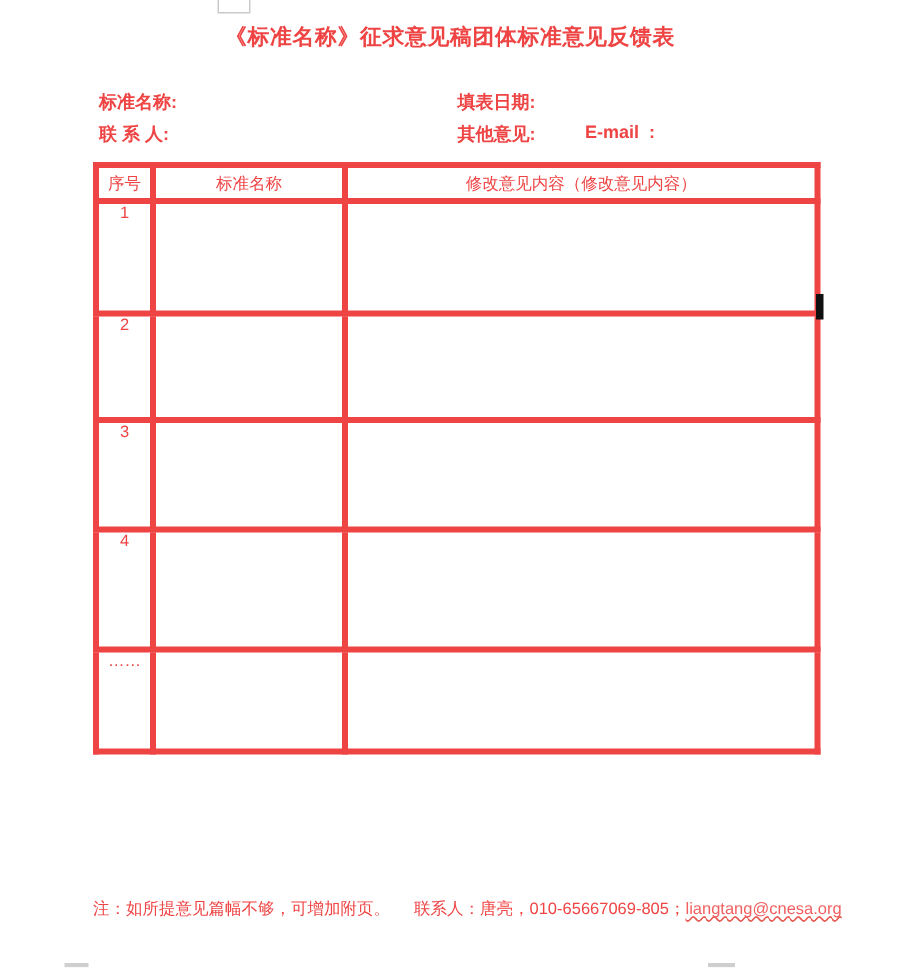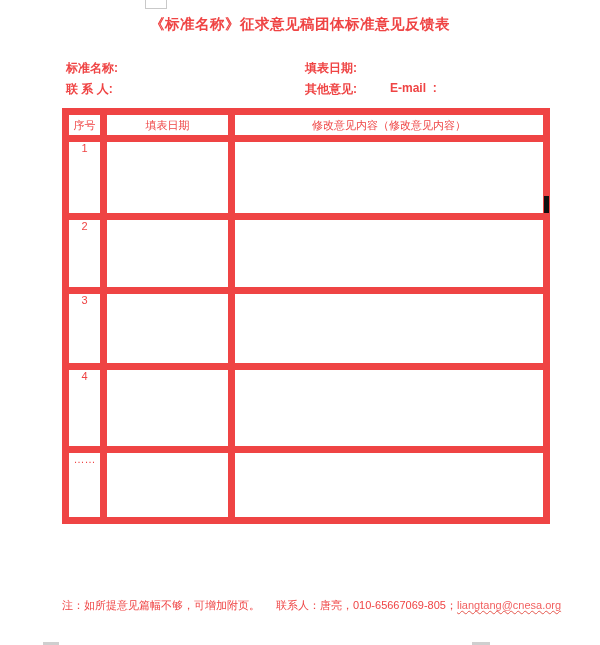--- a/index.html
+++ b/index.html
@@ -15,21 +15,21 @@
   .l1{top:60px;}
   .l2{top:81px;}
   .pos-a{left:66px;}
   .pos-b{left:261px;margin-left:44px;}
   .pos-c{left:390px;}
   table.feedback{
     position:absolute;left:62px;top:108px;width:481px;
     border-collapse:collapse;table-layout:fixed;
   }
   table.feedback td,table.feedback th{
-    border:7px solid #ef4444;padding:0;font-size:11px;font-weight:normal;
+    border:4px solid #ef4444;padding:0;font-size:11px;font-weight:normal;
     overflow:hidden;
   }
   table.feedback{border:1.5px solid #000;}
   col.c-no{width:38px;}
   col.c-clause{width:128px;}
   col.c-content{width:315px;}
   th.hdr{height:20px;text-align:center;vertical-align:middle;font-weight:bold;font-size:11.5px;}
   td.no{vertical-align:top;text-align:center;padding-top:24px;}
   td.blank{background:#fff;}
   td.clause-text{vertical-align:middle;text-align:left;padding-left:8px;font-size:11px;}
@@ -76,21 +76,21 @@
 
   <table class="feedback">
     <colgroup>
         <col class="c-no">
         <col class="c-clause">
         <col class="c-content">
       </colgroup>
     <tbody>
         <tr>
       <th class="hdr">序号</th>
-      <th class="hdr">填表日期</th>
+      <th class="hdr">标准名称</th>
       <th class="hdr">修改意见内容（修改意见内容）</th>
     </tr>
     <tr class="r1">
       <td class="no">1</td>
       <td class="blank"></td>
       <td class="blank"></td>
     </tr>
     <tr class="r2">
       <td class="no">2</td>
       <td class="blank"></td>

